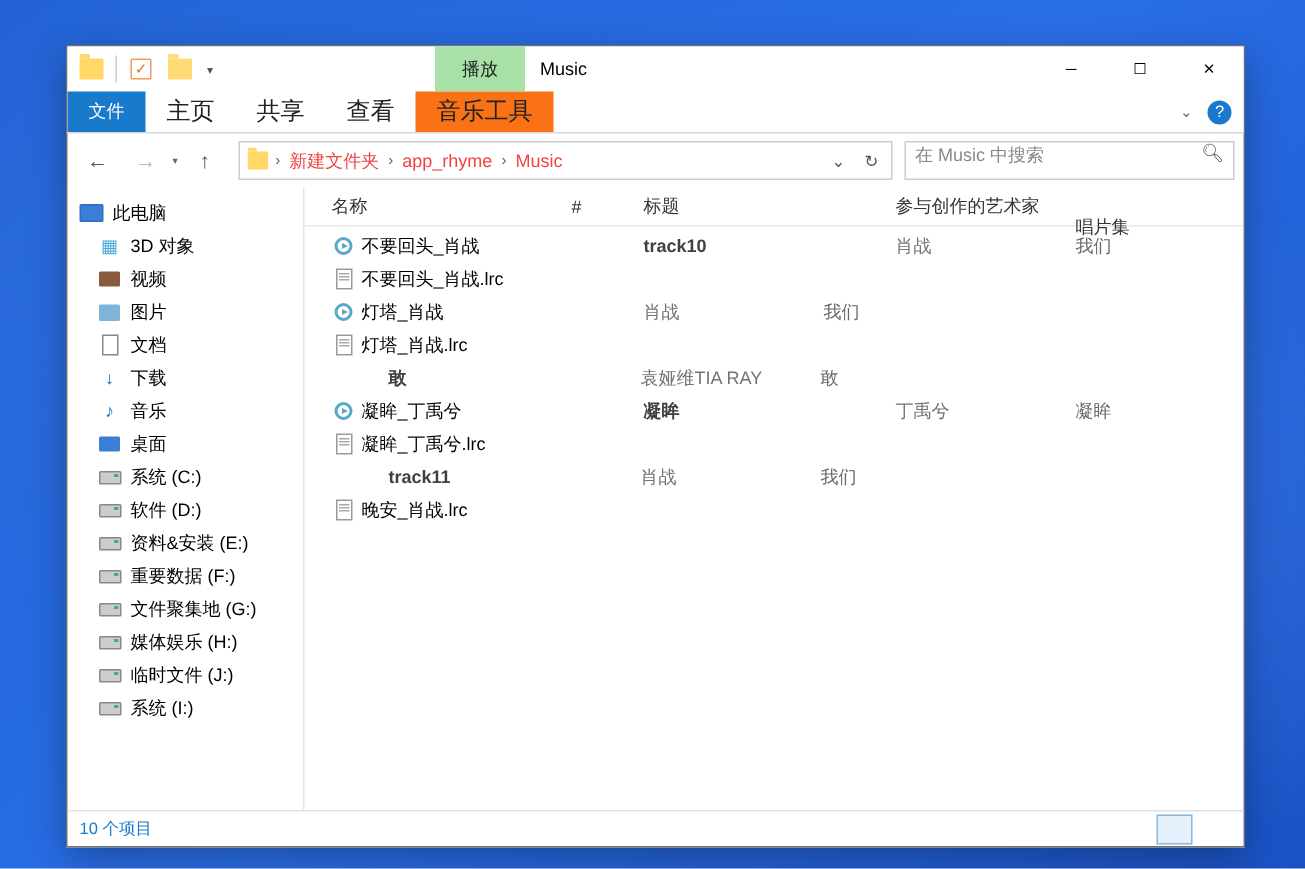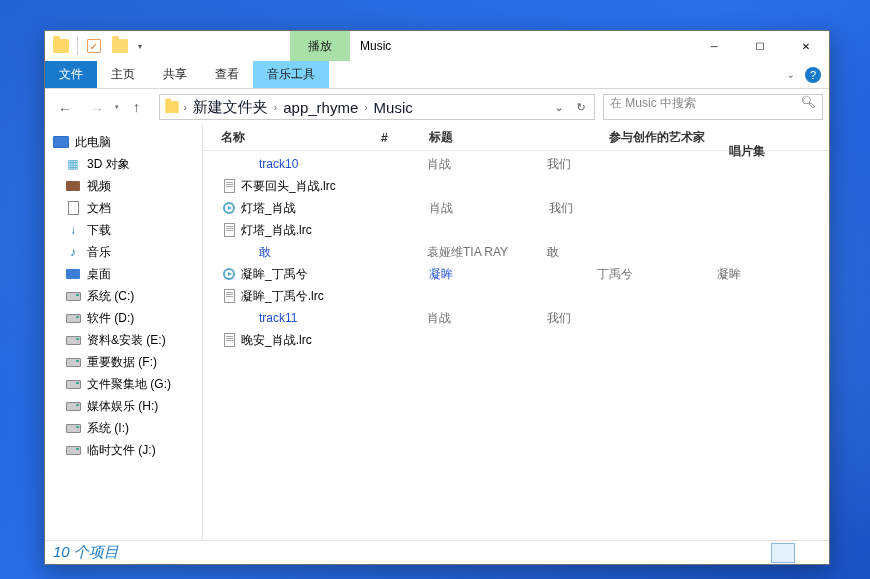--- a/index.html
+++ b/index.html
@@ -18,34 +18,34 @@
 .qat-sep { width: 1px; height: 18px; background: #ccc; margin: 0 2px; }
 .qat-drop { font-size: 8px; color: #555; padding: 0 4px; }
 
 .tab-green { background: #a8e0a8; color: #222; padding: 0 18px; display: flex; align-items: center; font-size: 12px; margin-left: 140px; }
 .title-text { flex: 1; padding: 0 10px; display: flex; align-items: center; font-size: 12px; color: #000; }
 .win-controls { display: flex; }
 .win-btn { width: 46px; display: flex; align-items: center; justify-content: center; color: #000; font-size: 10px; }
 
 .ribbon-row { height: 28px; background: #fff; display: flex; align-items: stretch; border-bottom: 1px solid #d8d8d8; }
 .rib-file { background: #1979ca; color: #fff; padding: 0 14px; display: flex; align-items: center; font-size: 12px; }
-.rib-tab { padding: 0 14px; display: flex; align-items: center; font-size: 12px; color: #222; }
-.rib-tab.green { background: #7dd3fc; }
+.rib-tab { padding: 0 14px; display: flex; align-items: center; font-size: 16px; color: #222; }
+.rib-tab.green { background: #f97316; }
 .rib-right { margin-left: auto; display: flex; align-items: center; padding: 0 8px; gap: 10px; }
 .chevron-d { font-size: 10px; color: #666; }
 .help-ico { width: 16px; height: 16px; border-radius: 50%; background: #1979ca; color: #fff; display: flex; align-items: center; justify-content: center; font-size: 11px; }
 
 .nav-row { height: 36px; display: flex; align-items: center; padding: 4px 6px; gap: 4px; }
 .nav-btn { width: 28px; height: 28px; display: flex; align-items: center; justify-content: center; color: #555; font-size: 14px; }
 .nav-btn.dim { color: #bbb; }
 .nav-drop-s { font-size: 7px; color: #666; }
 
 .addressbar { flex: 1; height: 26px; border: 1px solid #ccc; display: flex; align-items: center; padding: 0 2px; margin: 0 4px; }
 .addr-ico { width: 20px; display: flex; justify-content: center; }
-.bc-seg { padding: 0 4px; font-size: 15px; color: #0f172a; }
+.bc-seg { padding: 0 4px; font-size: 12px; color: #ef4444; }
 .bc-sep { font-size: 10px; color: #666; padding: 0 2px; }
 .addr-right { margin-left: auto; display: flex; align-items: center; }
 .addr-btn { width: 22px; display: flex; justify-content: center; font-size: 11px; color: #555; }
 
 .searchbox { width: 220px; height: 26px; border: 1px solid #ccc; display: flex; align-items: flex-start; padding: 0 6px; color: #888; font-size: 12px; }
 .search-text { flex: 1; }
 .search-ico { font-size: 12px; color: #555; }
 
 .body-area { flex: 1; display: flex; overflow: hidden; justify-content: space-between; }
 
@@ -59,41 +59,41 @@
 .ico-pic { width: 14px; height: 11px; background: #7db4d8; border-radius: 1px; }
 .ico-doc { width: 11px; height: 14px; background: #fff; border: 1px solid #888; }
 .ico-dl { color: #1979ca; font-weight: bold; }
 .ico-music { color: #1979ca; }
 .ico-desk { width: 14px; height: 10px; background: #3a7fd5; border-radius: 1px; }
 .ico-drive { width: 15px; height: 9px; background: #ccc; border: 1px solid #888; border-radius: 1px; position: relative; }
 .ico-drive::after { content: ""; position: absolute; right: 1px; top: 1px; width: 3px; height: 2px; background: #4a9; }
 
 .content { flex: 1; display: flex; flex-direction: column; overflow: auto; }
 .col-headers { display: flex; height: 26px; align-items: center; border-bottom: 1px solid #e8e8e8; font-size: 12px; color: #333; }
-.ch { padding: 0 8px; border-right: 1px solid transparent; font-weight: bold; }
+.ch { padding: 0 8px; border-right: 1px solid transparent; }
 .ch-name { width: 170px; padding-left: 18px; }
 .ch-num { width: 48px; }
 .ch-title { width: 168px; }
-.ch-artist { width: 120px; margin-left: 12px; }
+.ch-artist { width: 120px; }
 .ch-album { width: 80px; margin-top: 28px; }
 
 .file-list { padding: 2px 0; }
 .file-row { display: flex; height: 22px; align-items: center; font-size: 12px; color: #000; }
 .fr-name { width: 170px; padding-left: 18px; display: flex; align-items: center; gap: 4px; white-space: nowrap; overflow: hidden; }
 .fr-num { width: 48px; padding: 0 8px; color: #888; }
-.fr-title { width: 168px; padding: 0 8px; color: #1d4ed8; }
+.fr-title { width: 168px; padding: 0 8px; color: #404040; font-weight: bold; }
 .fr-artist { width: 120px; padding: 0 8px; color: #737373; }
 .fr-album { width: 80px; padding: 0 8px; color: #666; }
 .fico { width: 16px; height: 16px; flex-shrink: 0; display: flex; align-items: center; justify-content: center; }
 .fico-audio { border-radius: 50%; border: 2px solid #5aa8c8; width: 12px; height: 12px; position: relative; }
 .fico-audio::after { content: ""; position: absolute; left: 3px; top: 2px; border-left: 4px solid #5aa8c8; border-top: 2px solid transparent; border-bottom: 2px solid transparent; }
 .fico-txt { width: 11px; height: 14px; background: #fff; border: 1px solid #999; position: relative; }
 .fico-txt::before { content: ""; position: absolute; top: 2px; left: 1px; right: 1px; height: 1px; background: #aaa; box-shadow: 0 2px 0 #aaa, 0 4px 0 #aaa; }
 
-.statusbar { height: 24px; border-top: 1px solid #e0e0e0; display: flex; align-items: center; padding: 0 8px; font-size: 15px; color: #1979ca; font-style: italic; }
+.statusbar { height: 24px; border-top: 1px solid #e0e0e0; display: flex; align-items: center; padding: 0 8px; font-size: 11px; color: #1979ca; }
 .status-right { margin-left: auto; display: flex; gap: 2px; }
 .view-btn { width: 24px; height: 20px; border: 1px solid transparent; display: flex; align-items: center; justify-content: center; }
 .view-btn.active { border-color: #8ab8e0; background: #e5f1fb; }
 .vb-details::before { content: ""; width: 12px; height: 10px; background: repeating-linear-gradient(#666 0 1px, transparent 1px 3px); }
 .vb-large::before { content: ""; width: 12px; height: 12px; background: linear-gradient(#666 0 5px, transparent 5px 7px, #666 7px 12px); }
 </style>
 </head>
 <body>
 <div class="wallpaper-overlay"></div>
 
@@ -178,20 +178,26 @@
             <span>3D 对象</span>
           </div>
           <div class="sb-item">
             <span class="sb-ico">
               <span class="ico-video"></span>
             </span>
             <span>视频</span>
           </div>
           <div class="sb-item">
             <span class="sb-ico">
+              <span class="ico-pic"></span>
+            </span>
+            <span>图片</span>
+          </div>
+          <div class="sb-item">
+            <span class="sb-ico">
               <span class="ico-doc"></span>
             </span>
             <span>文档</span>
           </div>
           <div class="sb-item">
             <span class="sb-ico">
               <span class="ico-dl">↓</span>
             </span>
             <span>下载</span>
           </div>
@@ -240,41 +246,47 @@
           <div class="sb-item">
             <span class="sb-ico">
               <span class="ico-drive"></span>
             </span>
             <span>媒体娱乐 (H:)</span>
           </div>
           <div class="sb-item">
             <span class="sb-ico">
               <span class="ico-drive"></span>
             </span>
+            <span>临时文件 (J:)</span>
+          </div>
+          <div class="sb-item">
+            <span class="sb-ico">
+              <span class="ico-drive"></span>
+            </span>
             <span>系统 (I:)</span>
-          </div>
-          <div class="sb-item">
-            <span class="sb-ico">
-              <span class="ico-drive"></span>
-            </span>
-            <span>临时文件 (J:)</span>
           </div>
         </div>
     </div>
 
     <div class="content">
       <div class="col-headers">
         <div class="ch ch-name">名称</div>
         <div class="ch ch-num">#</div>
         <div class="ch ch-title">标题</div>
         <div class="ch ch-artist">参与创作的艺术家</div>
         <div class="ch ch-album">唱片集</div>
       </div>
       <div class="file-list" id="file-list">
           <div class="file-row">
+            <div class="fr-name">
+              <span class="fico">
+                <span class="fico-audio"></span>
+              </span>
+              <span>不要回头_肖战</span>
+            </div>
             <div class="fr-num"></div>
             <div class="fr-title">track10</div>
             <div class="fr-artist">肖战</div>
             <div class="fr-album">我们</div>
           </div>
           <div class="file-row">
             <div class="fr-name">
               <span class="fico">
                 <span class="fico-txt"></span>
               </span>

